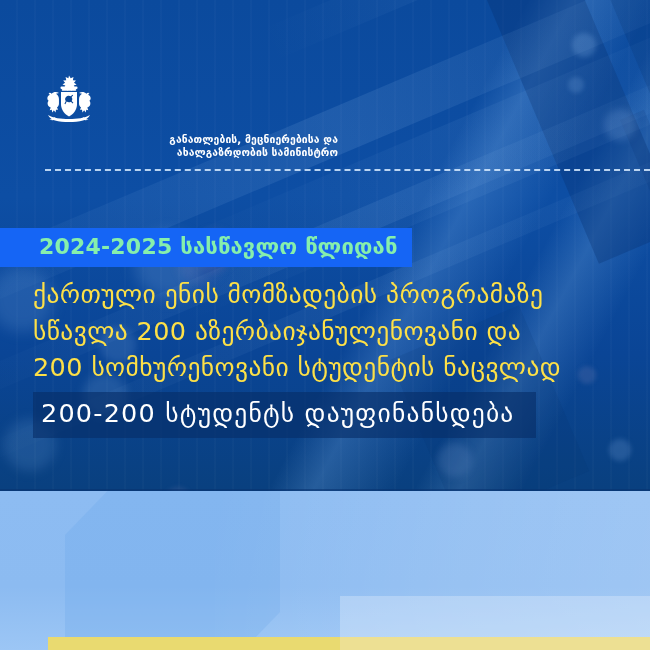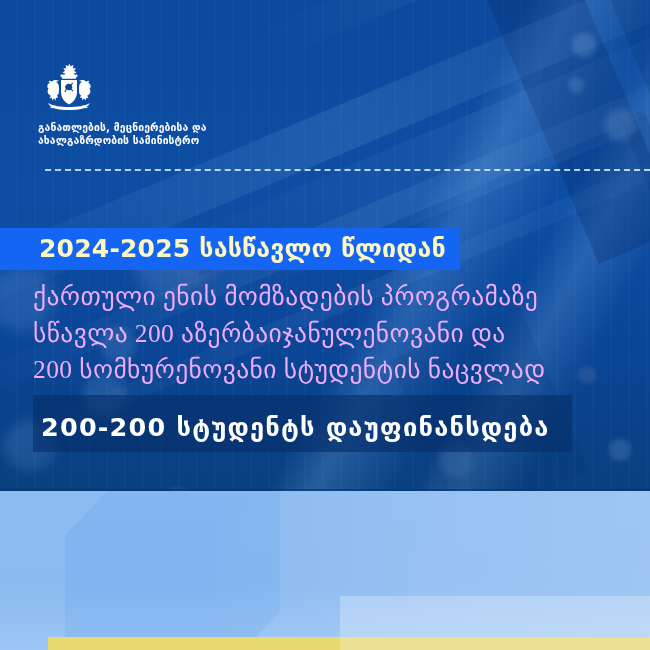--- a/index.html
+++ b/index.html
@@ -73,22 +73,23 @@
   .dashed-rule {
     position: absolute;
     left: 45px; top: 169px;
     width: 605px; height: 0;
     border-top: 2px dashed rgba(215,235,255,0.85);
   }
 
   
   .emblem-block {
     position: absolute;
-    left: 38px; top: 62px;
+    left: 38px; top: 74px;
     width: 300px;
+    text-align: right;
   }
   .emblem { display: block; }
   .ministry-name {
     margin-top: 7px;
     color: #ffffff;
     font-size: 10.4px;
     font-weight: 700;
     line-height: 1.28;
     letter-spacing: .1px;
     white-space: pre-line;
@@ -96,50 +97,49 @@
 
   
   .headline-wrap {
     position: absolute;
     left: 0; top: 228px;
     width: 650px;
   }
   .year-bar {
     display: inline-block;
     background: #1565f5;
-    color: #fef9c3;
-    font-size: 25px;
+    color: #86efac;
+    font-size: 22px;
     font-weight: 700;
     line-height: 1.0;
     padding: 8px 14px 9px 39px;
     letter-spacing: .2px;
   }
   .body-lines {
     margin-top: 9px;
     padding-left: 33px;
   }
   .body-line {
-    color: #f0abfc;
+    color: #fde047;
     font-size: 25.5px;
     font-weight: 400;
     line-height: 1.44;
     letter-spacing: .4px;
     white-space: nowrap;
-    font-family: Liberation Serif, serif;
   }
   .emph-bar {
     display: inline-block;
     margin-top: 6px;
     margin-left: 33px;
     background: rgba(7, 45, 104, 0.62);
     color: #ffffff;
     font-size: 25.5px;
-    font-weight: 700;
+    font-weight: 400;
     line-height: 1.0;
-    padding: 20px 22px 11px 8px;
+    padding: 9px 22px 11px 8px;
     letter-spacing: 1.2px;
     white-space: nowrap;
   }
 
   
   .bottom-panel {
     position: absolute;
     left: 0; top: 491px;
     width: 650px;
     height: 159px;

